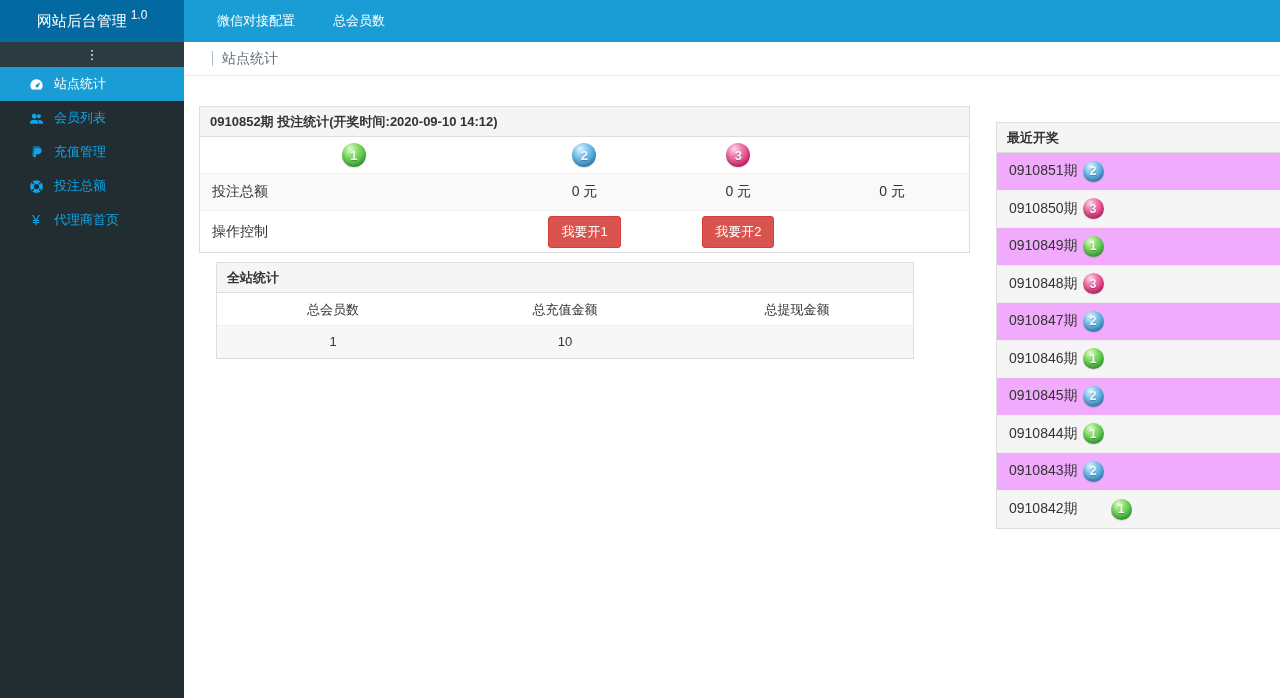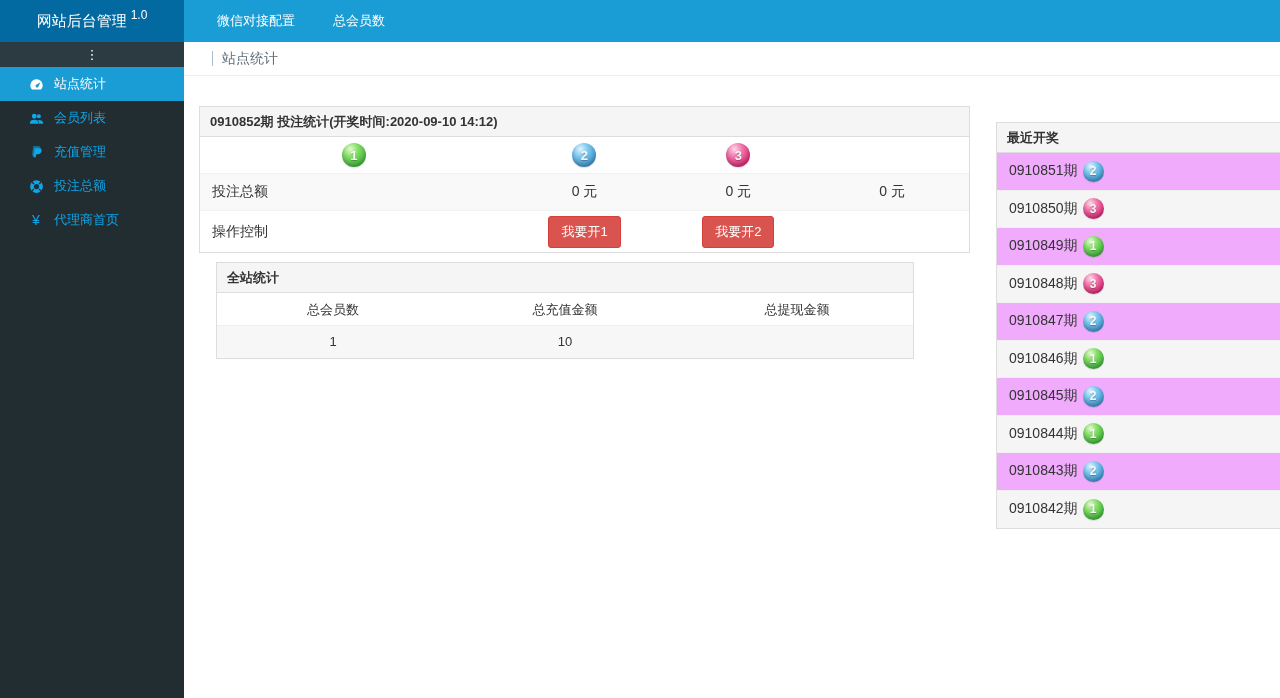--- a/index.html
+++ b/index.html
@@ -57,21 +57,21 @@
   .site-panel { left:32px; top:220px; width:698px; }
   .stat-grid { display:grid; grid-template-columns:1fr 1fr 1fr; text-align:center; align-items:center; }
   .stat-head { height:33px; line-height:33px; font-size:13px; border-bottom:1px solid #efefef; background:#fff; }
   .stat-vals { height:32px; line-height:32px; font-size:13px; background:#f7f7f7; }
 
   
   .recent-panel { left:812px; top:80px; width:284px; border-right:none; }
   .draw-list { list-style:none; }
   .draw-row { height:37.5px; display:flex; align-items:center; padding-left:12px; font-size:14px; color:#333; border-bottom:1px solid #f0f0f0; background:#f0abfc; cursor:default; }
   .draw-row:nth-child(even) { background:#f5f5f5; }
-  .draw-row:last-child { border-bottom:none; }
+  .draw-row:last-child { border-bottom:none;gap:28px; }
   .draw-row .ball { margin-left:5px; }
 </style>
 </head>
 <body>
 
 <div class="header">
   <div class="brand">
     <span>网站后台管理</span>
     <span class="version">1.0</span>
   </div>

